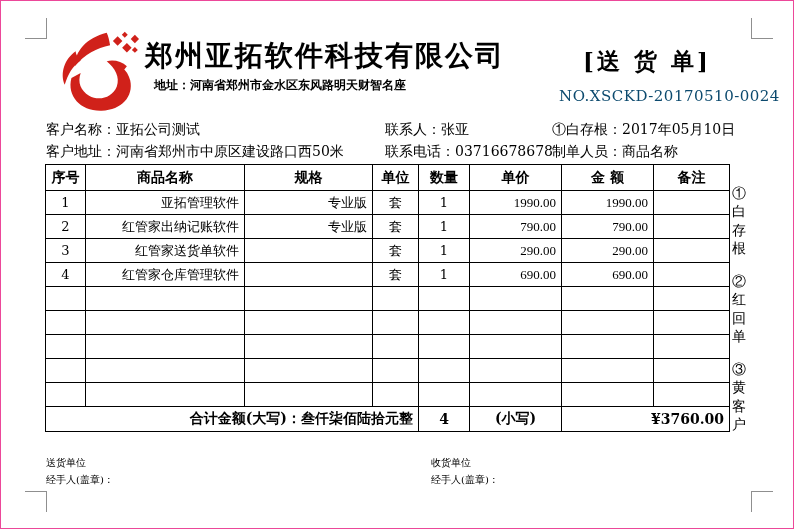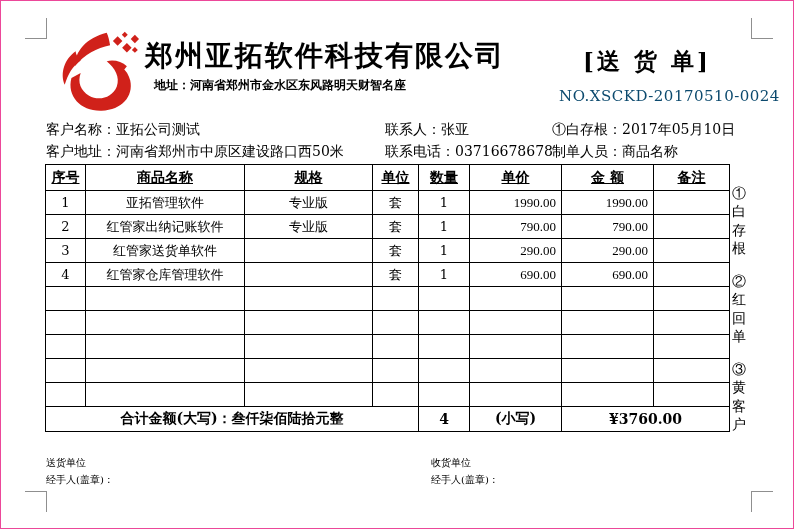--- a/index.html
+++ b/index.html
@@ -27,24 +27,24 @@
 
   
   .info{font-size:14px;}
   .info .c1{position:absolute;left:45px;}
   .info .c2{position:absolute;left:384px;}
   .info .c3{position:absolute;left:551px;}
 
   
   table.goods{position:absolute;left:44px;top:163px;border-collapse:collapse;table-layout:fixed;background:#fff;}
   .goods th,.goods td{border:1px solid #000;padding:0 5px;overflow:hidden;white-space:nowrap;font-weight:normal;}
-  .goods thead th{height:25px;font-size:14px;font-weight:bold;text-align:center;text-decoration:underline;}
+  .goods thead th{height:25px;font-size:14px;font-weight:bold;text-align:center;}
   .goods tbody td{height:23px;font-size:13px;}
   .goods tr.trow td{height:24px;font-size:14px;font-weight:bold;}
-  .al{text-align:center;} .ac{text-align:center;} .ar{text-align:right;font-family:Liberation Serif, serif;}
+  .al{text-align:right;} .ac{text-align:center;} .ar{text-align:right;font-family:Liberation Serif, serif;}
 
   
   .sign{font-size:10px;line-height:17px;}
 
   
   .side{position:absolute;left:731px;top:183px;width:18px;}
   .side .grp{width:16px;word-break:break-all;line-height:1.32;font-size:14px;text-align:left;margin-bottom:14px;}
 </style>
 </head>
 <body>

